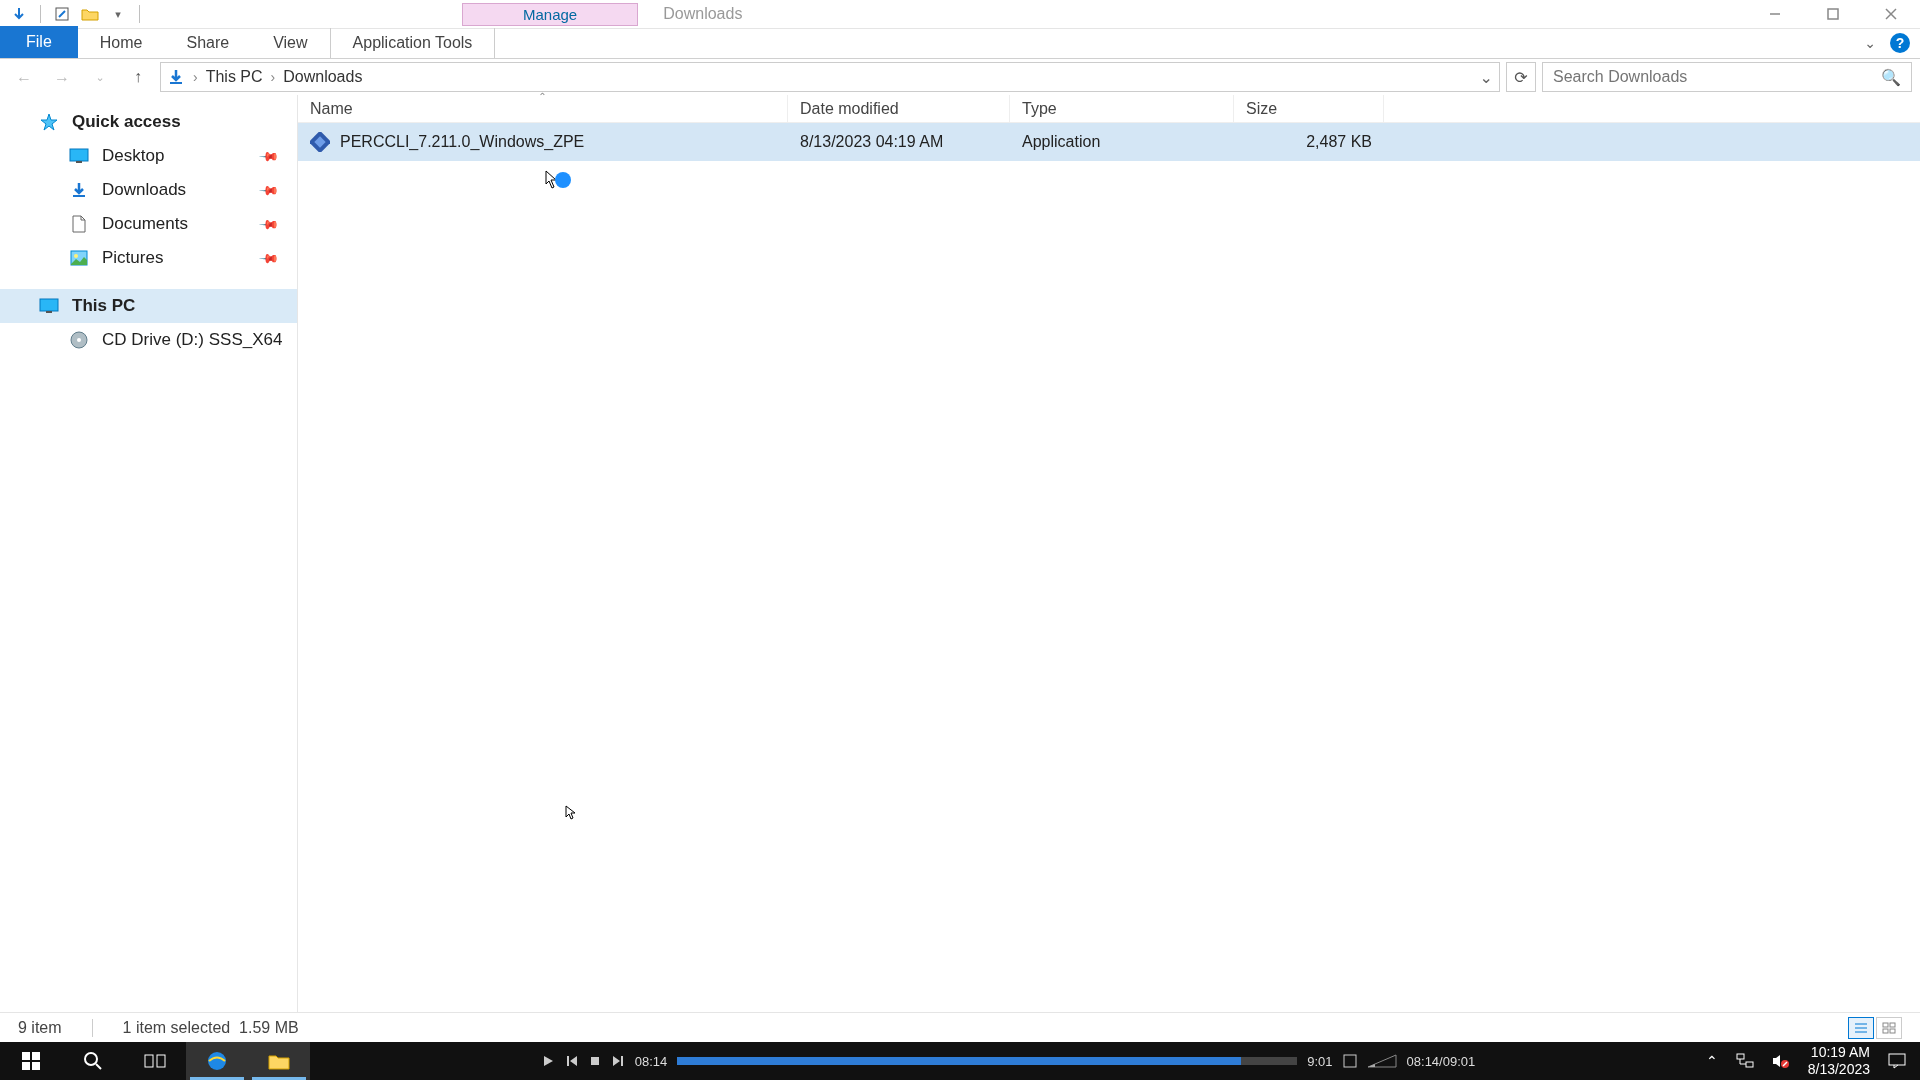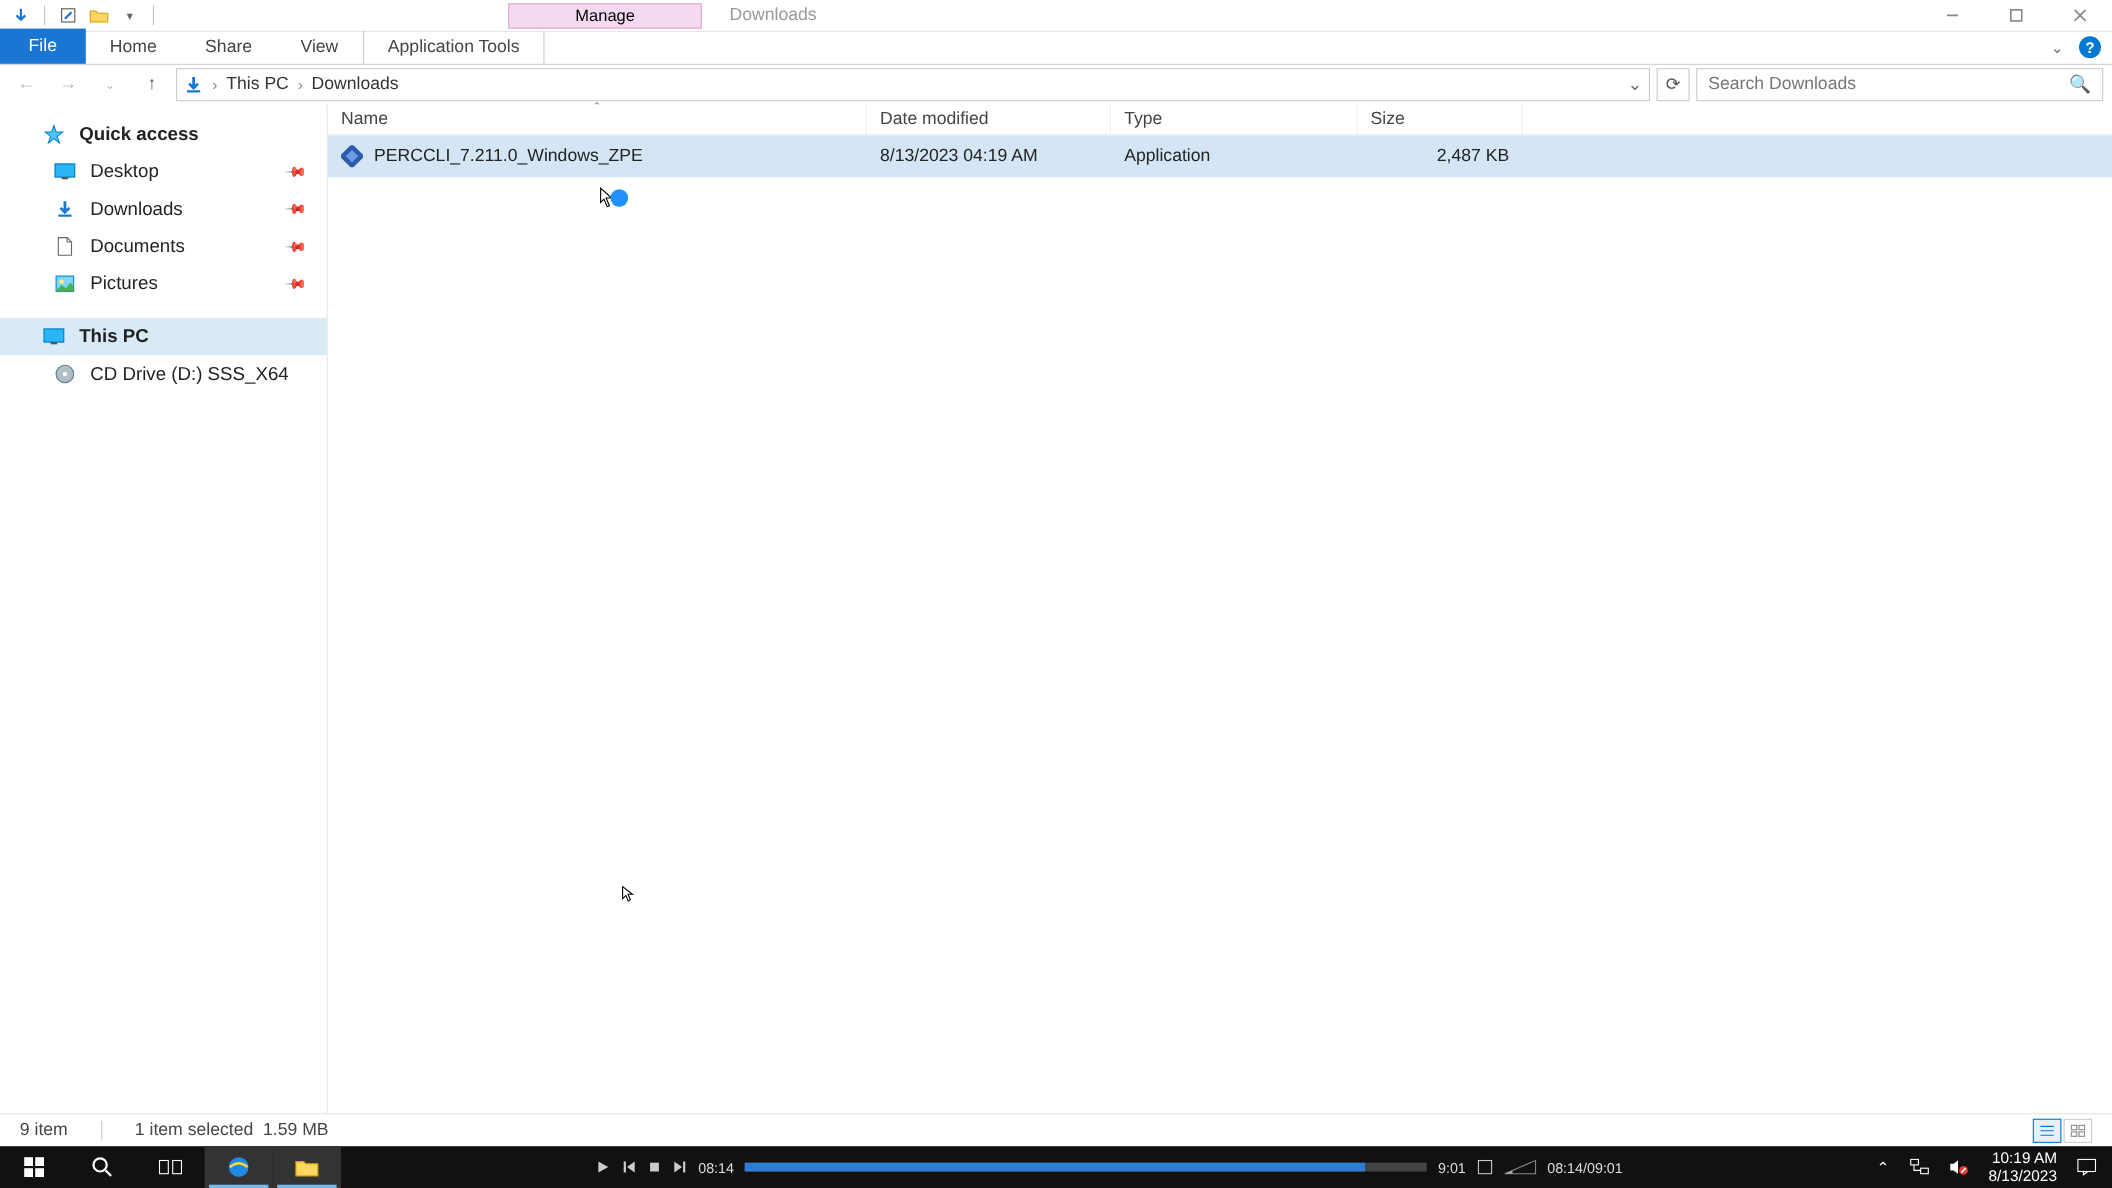--- a/index.html
+++ b/index.html
@@ -3,21 +3,21 @@
 <meta charset="utf-8">
 <style>
   * { box-sizing: border-box; margin: 0; padding: 0; font-family: "Segoe UI", Tahoma, sans-serif; }
   body { width: 1920px; height: 1080px; background: #fff; overflow: hidden; position: relative; }
 
   
   .titlebar { height: 29px; background: #fff; display: flex; align-items: center; border-bottom: 1px solid #e5e5e5; }
   .qat { display: flex; align-items: center; gap: 6px; padding: 0 8px; }
   .qat-icon { width: 22px; height: 22px; display: flex; align-items: center; justify-content: center; }
   .qat-sep { width: 1px; height: 18px; background: #c0c0c0; margin: 0 4px; }
-  .contextual-tab { margin-left: 310px; background: #f5d9f1; border: 1px solid #d9a7d0; padding: 2px 60px; font-size: 15px; color: #000000; }
+  .contextual-tab { margin-left: 310px; background: #f5d9f1; border: 1px solid #d9a7d0; padding: 2px 60px; font-size: 15px; color: #0369a1; }
   .window-title { margin-left: 25px; font-size: 16px; color: #999; }
   .window-controls { margin-left: auto; display: flex; }
   .wc-btn { width: 58px; height: 29px; display: flex; align-items: center; justify-content: center; color: #999; font-size: 14px; }
   .wc-btn svg { stroke: #888; stroke-width: 1.5; fill: none; }
 
   
   .ribbon-tabs { height: 30px; display: flex; align-items: flex-end; border-bottom: 1px solid #d0d0d0; padding-left: 0; position: relative; }
   .rtab { padding: 6px 22px; font-size: 16px; color: #444; cursor: default; }
   .rtab.file { background: #1976d2; color: #fff; padding: 7px 26px; }
   .rtab.context { border-left: 1px solid #ccc; border-right: 1px solid #ccc; }
@@ -36,21 +36,21 @@
   .refresh-btn { width: 30px; height: 30px; border: 1px solid #ccc; display: flex; align-items: center; justify-content: center; color: #555; }
   .searchbox { flex: 1; height: 30px; border: 1px solid #ccc; display: flex; align-items: center; padding: 0 10px; color: #888; gap: 8px; }
   .searchbox input { border: none; outline: none; flex: 1; font-size: 16px; color: #6d28d9; background: transparent; }
   .search-icon { color: #666; }
 
   
   .main { display: flex; height: calc(100% - 29px - 30px - 36px - 30px - 38px); }
 
   
   .sidebar { width: 298px; border-right: 1px solid #e6e6e6; padding-top: 10px; }
-  .nav-item { display: flex; align-items: center; height: 34px; padding-left: 48px; gap: 12px; font-size: 17px; color: #222; position: relative; }
+  .nav-item { display: flex; align-items: center; height: 34px; padding-left: 68px; gap: 12px; font-size: 17px; color: #222; position: relative; }
   .nav-item.header { padding-left: 38px; font-weight: 700; }
   .nav-item .pin { position: absolute; right: 20px; color: #888; font-size: 13px; transform: rotate(45deg); }
   .nav-item.selected { background: #d9eaf7; }
   .nav-icon { width: 22px; height: 20px; display: flex; align-items: center; justify-content: center; }
   .nav-group-gap { height: 14px; }
 
   
   .filelist { flex: 1; display: flex; flex-direction: column; }
   .columns { display: flex; height: 28px; border-bottom: 1px solid #eee; align-items: center; font-size: 16px; color: #444; }
   .col { padding: 0 12px; border-right: 1px solid #eee; height: 100%; display: flex; align-items: center; position: relative; }

